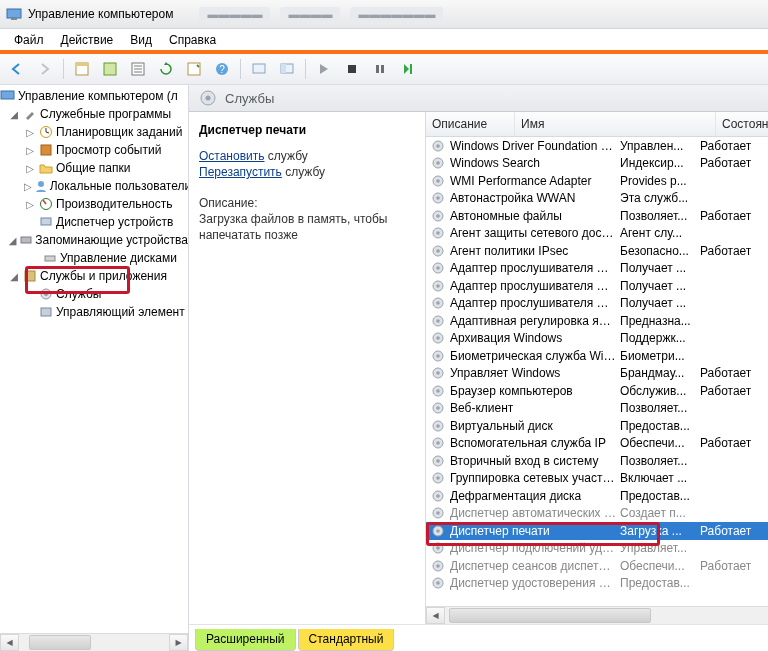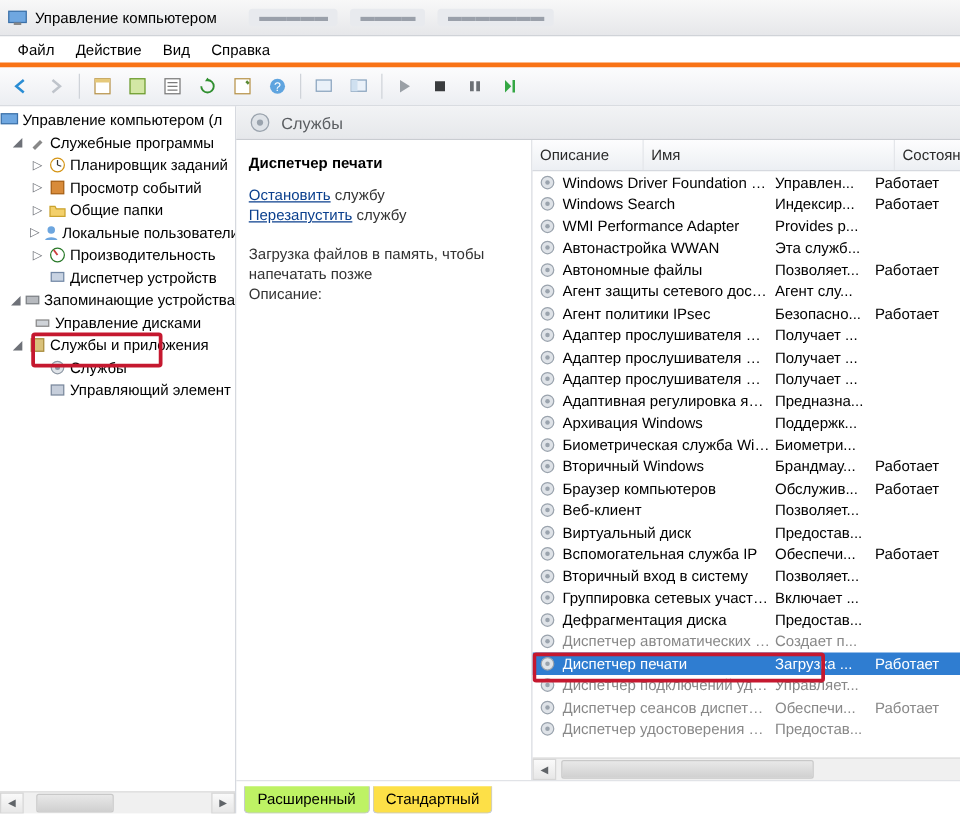--- a/index.html
+++ b/index.html
@@ -244,21 +244,21 @@
           </div>
         <div class="tree-row" style="padding-left:8px">
             <span class="exp">◢</span>
             <span class="ticon">
               <svg width="14" height="14">
                 <rect x="2" y="4" width="10" height="6" fill="#b7babf" stroke="#7c7f84"></rect>
               </svg>
             </span>
             <span class="lbl">Запоминающие устройства</span>
           </div>
-        <div class="tree-row" style="padding-left:12px">
+        <div class="tree-row" style="padding-left:28px">
             <span class="exp" style="visibility:hidden">▷</span>
             <span class="ticon">
               <svg width="14" height="14">
                 <rect x="2" y="5" width="10" height="5" fill="#cfd3d8" stroke="#888"></rect>
               </svg>
             </span>
             <span class="lbl">Управление дисками</span>
           </div>
         <div class="tree-row" style="padding-left:8px">
             <span class="exp">◢</span>
@@ -312,22 +312,22 @@
         <span class="h-title">Службы</span>
       </div>
 
       <div class="main-columns">
 
         <div class="detail-pane">
           <div class="detail-title">Диспетчер печати</div>
           <div><span class="link">Остановить</span><span> службу</span></div>
           <div><span class="link">Перезапустить</span><span> службу</span></div>
           <div style="height:14px"></div>
+          <div>Описание:</div>
           <div>Загрузка файлов в память, чтобы напечатать позже</div>
-          <div>Описание:</div>
         </div>
 
         <div class="list-pane">
           <div class="list-header">
             <div class="lh-cell c-desc">Описание</div>
             <div class="lh-cell c-name">Имя</div>
             <div class="lh-cell c-stat">Состояние</div>
           </div>
           <div class="list-body" id="list-body">
             <div class="hl-red" style="left:0px;top:385px;width:228px;height:18px"></div>
@@ -474,21 +474,21 @@
                 <span class="dc">Биометри...</span>
                 <span class="st"></span>
               </div>
               <div class="row">
                 <span class="ico">
                   <svg width="14" height="14">
                     <circle cx="7" cy="7" r="5" fill="#dfe3e8" stroke="#9aa3ad"></circle>
                     <circle cx="7" cy="7" r="1.8" fill="#9aa3ad"></circle>
                   </svg>
                 </span>
-                <span class="nm">Вторичный Windows</span>
+                <span class="nm">Управляет Windows</span>
                 <span class="dc">Брандмау...</span>
                 <span class="st">Работает</span>
               </div>
               <div class="row">
                 <span class="ico">
                   <svg width="14" height="14">
                     <circle cx="7" cy="7" r="5" fill="#dfe3e8" stroke="#9aa3ad"></circle>
                     <circle cx="7" cy="7" r="1.8" fill="#9aa3ad"></circle>
                   </svg>
                 </span>

